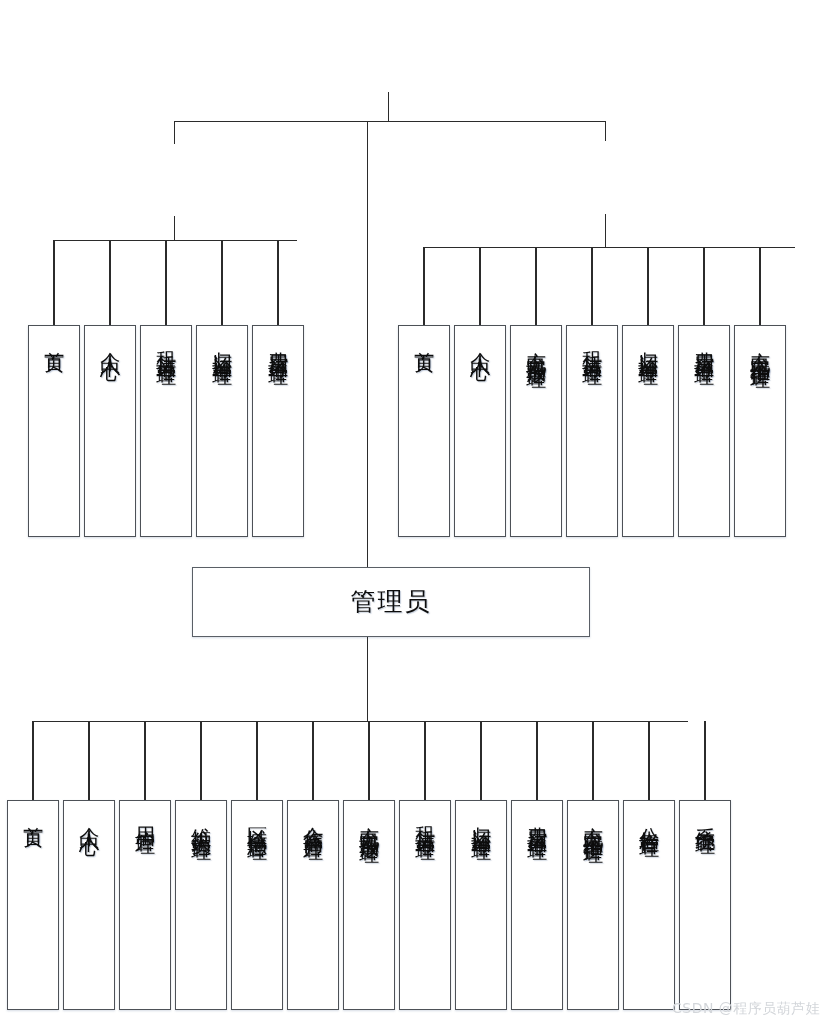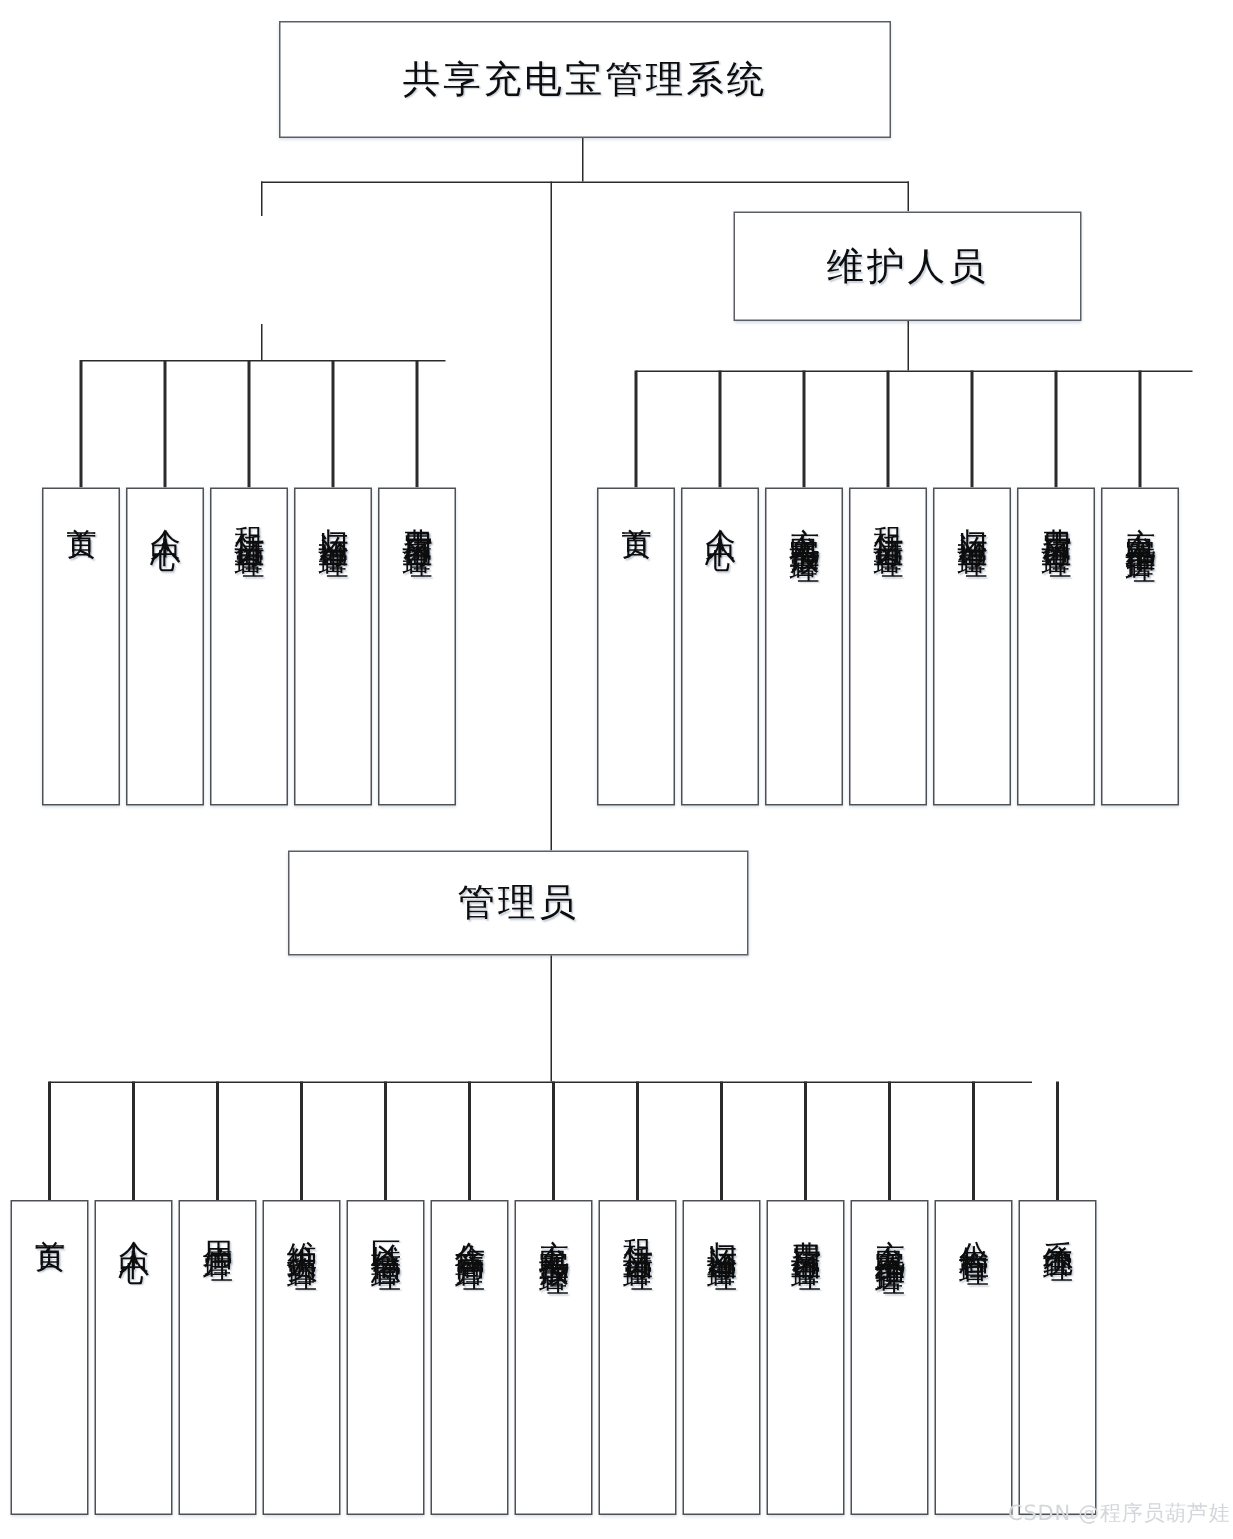--- a/index.html
+++ b/index.html
@@ -80,44 +80,38 @@
     letter-spacing: 0.5px;
     white-space: nowrap;
     user-select: none;
   }
 </style>
 </head>
 <body>
 
 <div id="canvas">
 
-  <div class="node horiz root" style="left:186px; top:14px; width:408px; height:78px;">
-    <span class="label">共享充电宝管理系统</span>
-  </div>
 
   <div class="vline" style="left:388px; top:92px; height:29px;"></div>
 
   <div class="hline" style="left:174px; top:121px; width:432px;"></div>
 
   <div class="vline" style="left:174px; top:121px; height:23px;"></div>
 
   <div class="vline" style="left:605px; top:121px; height:20px;"></div>
 
   <div class="vline" style="left:367px; top:121px; height:446px;"></div>
 
   <div class="vline" style="left:174px; top:216px; height:24px;"></div>
   <div class="hline" style="left:54px; top:240px; width:243px;"></div>
 
-  <div class="node horiz" style="left:489px; top:141px; width:232px; height:73px;">
-    <span class="label">维护人员</span>
-  </div>
   <div class="vline" style="left:605px; top:214px; height:33px;"></div>
   <div class="hline" style="left:424px; top:247px; width:371px;"></div>
 
-  <div class="node horiz" style="left:192px; top:567px; width:307px; height:70px;">
+  <div class="node horiz" style="left:192px; top:567px; width:398px; height:70px;">
     <span class="label">管理员</span>
   </div>
   <div class="vline" style="left:367px; top:637px; height:84px;"></div>
   <div class="hline" style="left:33px; top:721px; width:655px;"></div>
 
   <div id="user-leaves">
       <div class="vline" style="left: 53.3px; top: 240px; height: 85px;"></div>
       <div class="node vert" style="left: 28px; top: 325px; width: 52px; height: 212px;">
         <span class="label">首页</span>
       </div>

